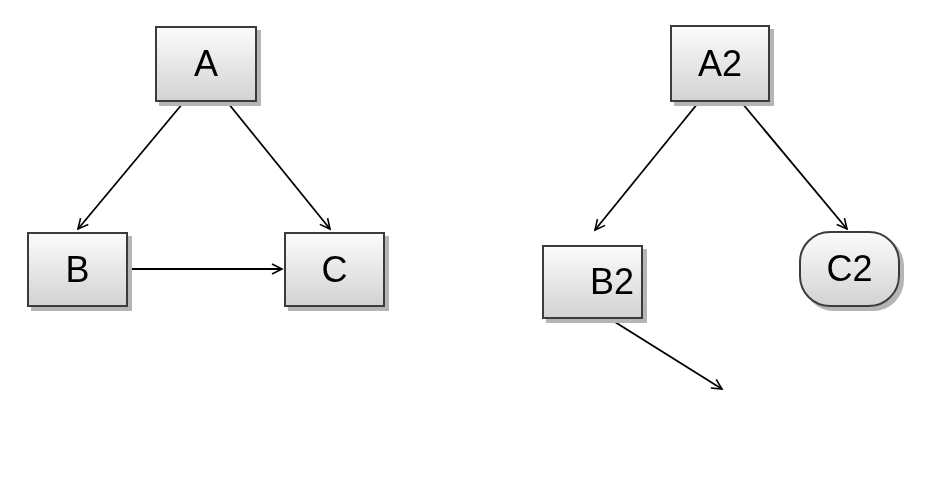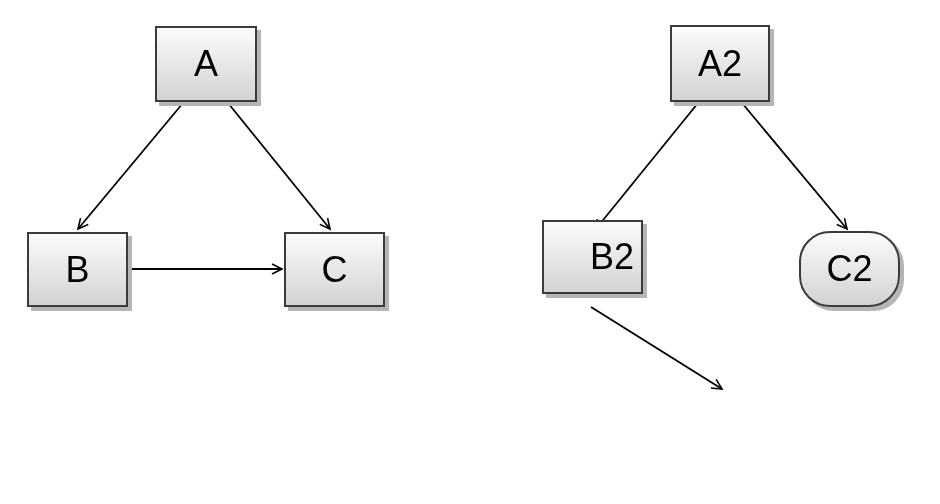--- a/index.html
+++ b/index.html
@@ -38,21 +38,21 @@
     line-height: 1;
     color: #000000;
     letter-spacing: 0px;
     user-select: none;
   }
   
   #node-A  { left: 155px; top:  26px; width: 102px; height: 76px; }
   #node-B  { left:  27px; top: 232px; width: 101px; height: 75px; }
   #node-C  { left: 284px; top: 232px; width: 101px; height: 75px; }
   #node-A2 { left: 670px; top:  25px; width: 100px; height: 77px; }
-  #node-B2 { left: 542px; top: 220px; width: 101px; height: 74px; padding-left: 39px; }
+  #node-B2 { left: 542px; top: 245px; width: 101px; height: 74px; padding-left: 39px; }
   #node-C2 { left: 799px; top: 231px; width: 101px; height: 76px; border-radius: 31px; }
   #node-C3 { left: 675px; top: 392px; width: 100px; height: 75px; }
 </style>
 </head>
 <body>
 
 <div class="canvas">
 
   <svg class="edges-layer" width="940" height="504" viewBox="0 0 940 504" xmlns="http://www.w3.org/2000/svg">
     <defs>

